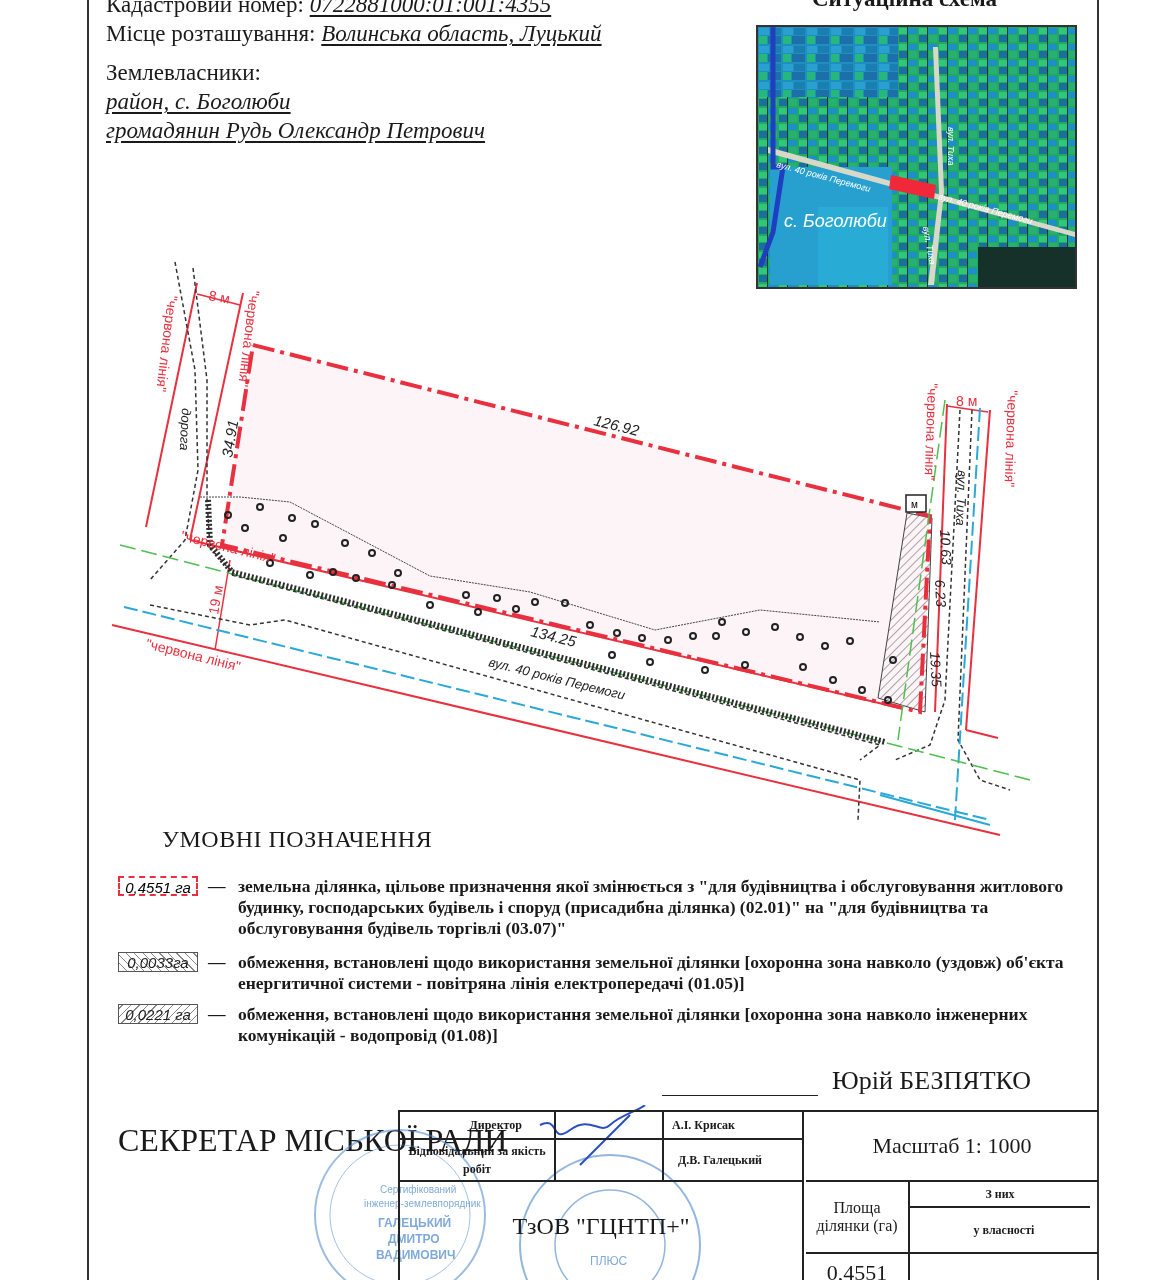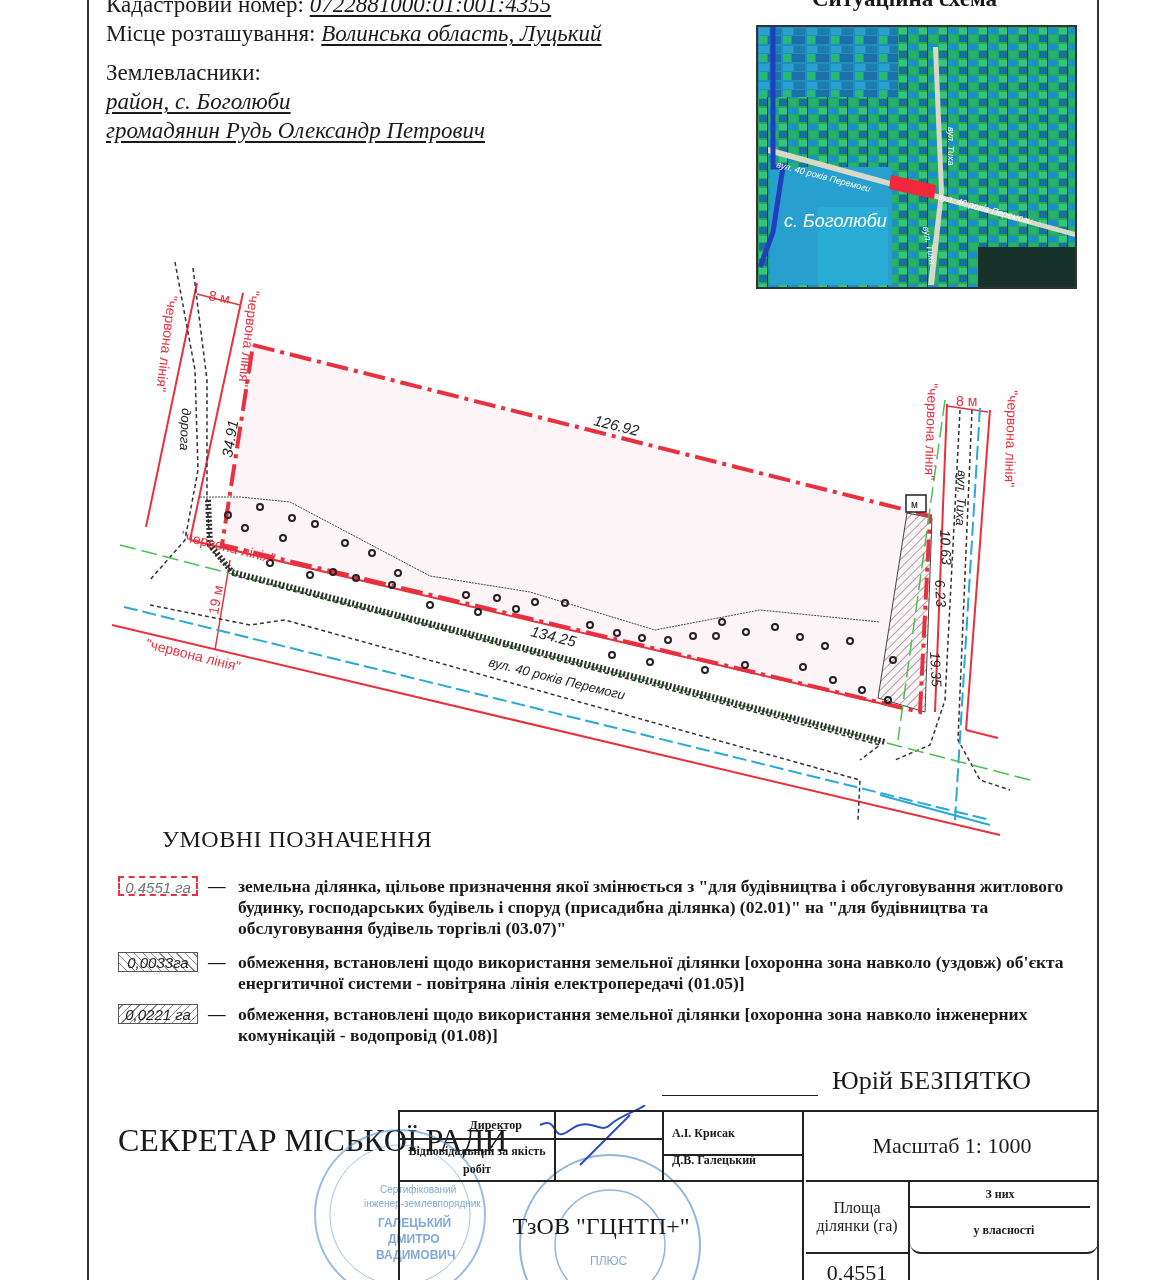--- a/index.html
+++ b/index.html
@@ -15,21 +15,21 @@
 
   .situation-title { position: absolute; left: 812px; top: -14px; font-size: 23px; font-weight: bold; white-space: nowrap; }
   .situation-map { position: absolute; left: 756px; top: 25px; width: 317px; height: 260px; border: 2px solid #333; overflow: hidden; }
 
   .plan { position: absolute; left: 0; top: 240px; width: 1155px; height: 610px; }
 
   .legend-title { position: absolute; left: 162px; top: 826px; font-size: 24px; letter-spacing: 0.5px; white-space: nowrap; }
   .legend-row { position: absolute; left: 118px; font-size: 17.5px; font-weight: bold; line-height: 21px; }
   .legend-swatch { position: absolute; left: 0; top: 0; width: 80px; height: 20px; font-family: "Liberation Sans", sans-serif;
                    font-style: italic; font-weight: normal; font-size: 15px; line-height: 20px; text-align: center; box-sizing: border-box; }
-  .sw-red { border: 2.5px dashed #e8303f; color: #737373; }
+  .sw-red { border: 2.5px dashed #e8303f; color: #000000; }
   .sw-hatch { border: 1px solid #555; color: #222;
               background: repeating-linear-gradient(45deg, transparent 0 5px, #888 5px 6px); }
   .sw-hatch2 { border: 1px solid #555; color: #222;
               background: repeating-linear-gradient(-45deg, transparent 0 5px, #888 5px 6px); }
   .legend-dash { position: absolute; left: 90px; top: 0; }
   .legend-text { position: absolute; left: 120px; top: 0; width: 850px; }
 
   .secretary { position: absolute; left: 118px; top: 1122px; font-size: 32px; white-space: nowrap; }
   .sign-line { position: absolute; left: 662px; top: 1095px; width: 156px; height: 1px; background: #222; }
   .secretary-name { position: absolute; left: 832px; top: 1066px; font-size: 26px; white-space: nowrap; }
@@ -254,44 +254,44 @@
   <text x="290" y="160" font-size="12" fill="#4a86c8" opacity="0.7" font-family="Liberation Sans, sans-serif">ПЛЮС</text>
   <path d="M240 20 C 260 10, 250 40, 270 25 S 300 30, 310 20 C 320 10, 340 5, 345 0 M 330 10 L 280 60" fill="none" stroke="#2a4fc0" stroke-width="2"></path>
 </svg>
 
 <div class="tb" style="left:398px; top:1110px; width:700px; height:170px; border-width:2px 0 0 2px;"></div>
 
 <div class="tb" style="left:400px; top:1112px; width:156px; height:28px; border-width:0 2px 2px 0; justify-content:flex-end; padding-right:32px;">
   <span>Директор</span>
 </div>
 <div class="tb" style="left:556px; top:1112px; width:108px; height:28px; border-width:0 2px 2px 0;"></div>
-<div class="tb" style="left:664px; top:1112px; width:140px; height:44px; border-width:0 2px 2px 0; justify-content:flex-start; padding-left:8px;">
+<div class="tb" style="left:664px; top:1112px; width:140px; height:28px; border-width:0 2px 2px 0; justify-content:flex-start; padding-left:8px;">
   <span>А.І. Крисак</span>
 </div>
 
 <div class="tb" style="left:400px; top:1140px; width:156px; height:42px; border-width:0 2px 2px 0;">
   <span>Відповідальний за якість робіт</span>
 </div>
 <div class="tb" style="left:556px; top:1140px; width:108px; height:42px; border-width:0 2px 2px 0;"></div>
-<div class="tb" style="left:664px; top:1140px; width:140px; height:42px; border-width:0 2px 2px 0; justify-content:flex-start; padding-left:8px;">
+<div class="tb" style="left:664px; top:1140px; width:140px; height:42px; border-width:0 2px 2px 0; justify-content:flex-start; padding-left:14px;">
   <span>Д.В. Галецький</span>
 </div>
 
 <div class="tb" style="left:400px; top:1182px; width:404px; height:98px; border-width:0 2px 0 0; font-size:24px; font-weight:normal; padding-bottom:10px;">
   <span>ТзОВ "ГЦНТП+"</span>
 </div>
 
 <div class="tb" style="left:806px; top:1112px; width:292px; height:70px; border-width:0 0 2px 0; font-size:22px; font-weight:normal;">
   <span>Масштаб  1: 1000</span>
 </div>
 
 <div class="tb" style="left:806px; top:1182px; width:104px; height:72px; border-width:0 2px 2px 0; font-weight:normal; font-size:16px; padding:0 10px;">
   <span>Площа ділянки (га)</span>
 </div>
 <div class="tb" style="left:910px; top:1182px; width:180px; height:26px; border-width:0 0 2px 0;">
   <span>З них</span>
 </div>
-<div class="tb" style="left:910px; top:1208px; width:188px; height:46px; border-width:0 0 2px 0;border-radius:11px;">
+<div class="tb" style="left:910px; top:1208px; width:188px; height:46px; border-width:0 0 2px 0;">
   <span>у власності</span>
 </div>
 <div class="tb" style="left:806px; top:1254px; width:104px; height:40px; border-width:0 2px 0 0; font-size:22px; font-weight:normal; align-items:flex-start; padding-top:10px;">
   <span>0,4551</span>
 </div>
 
 </body></html>

